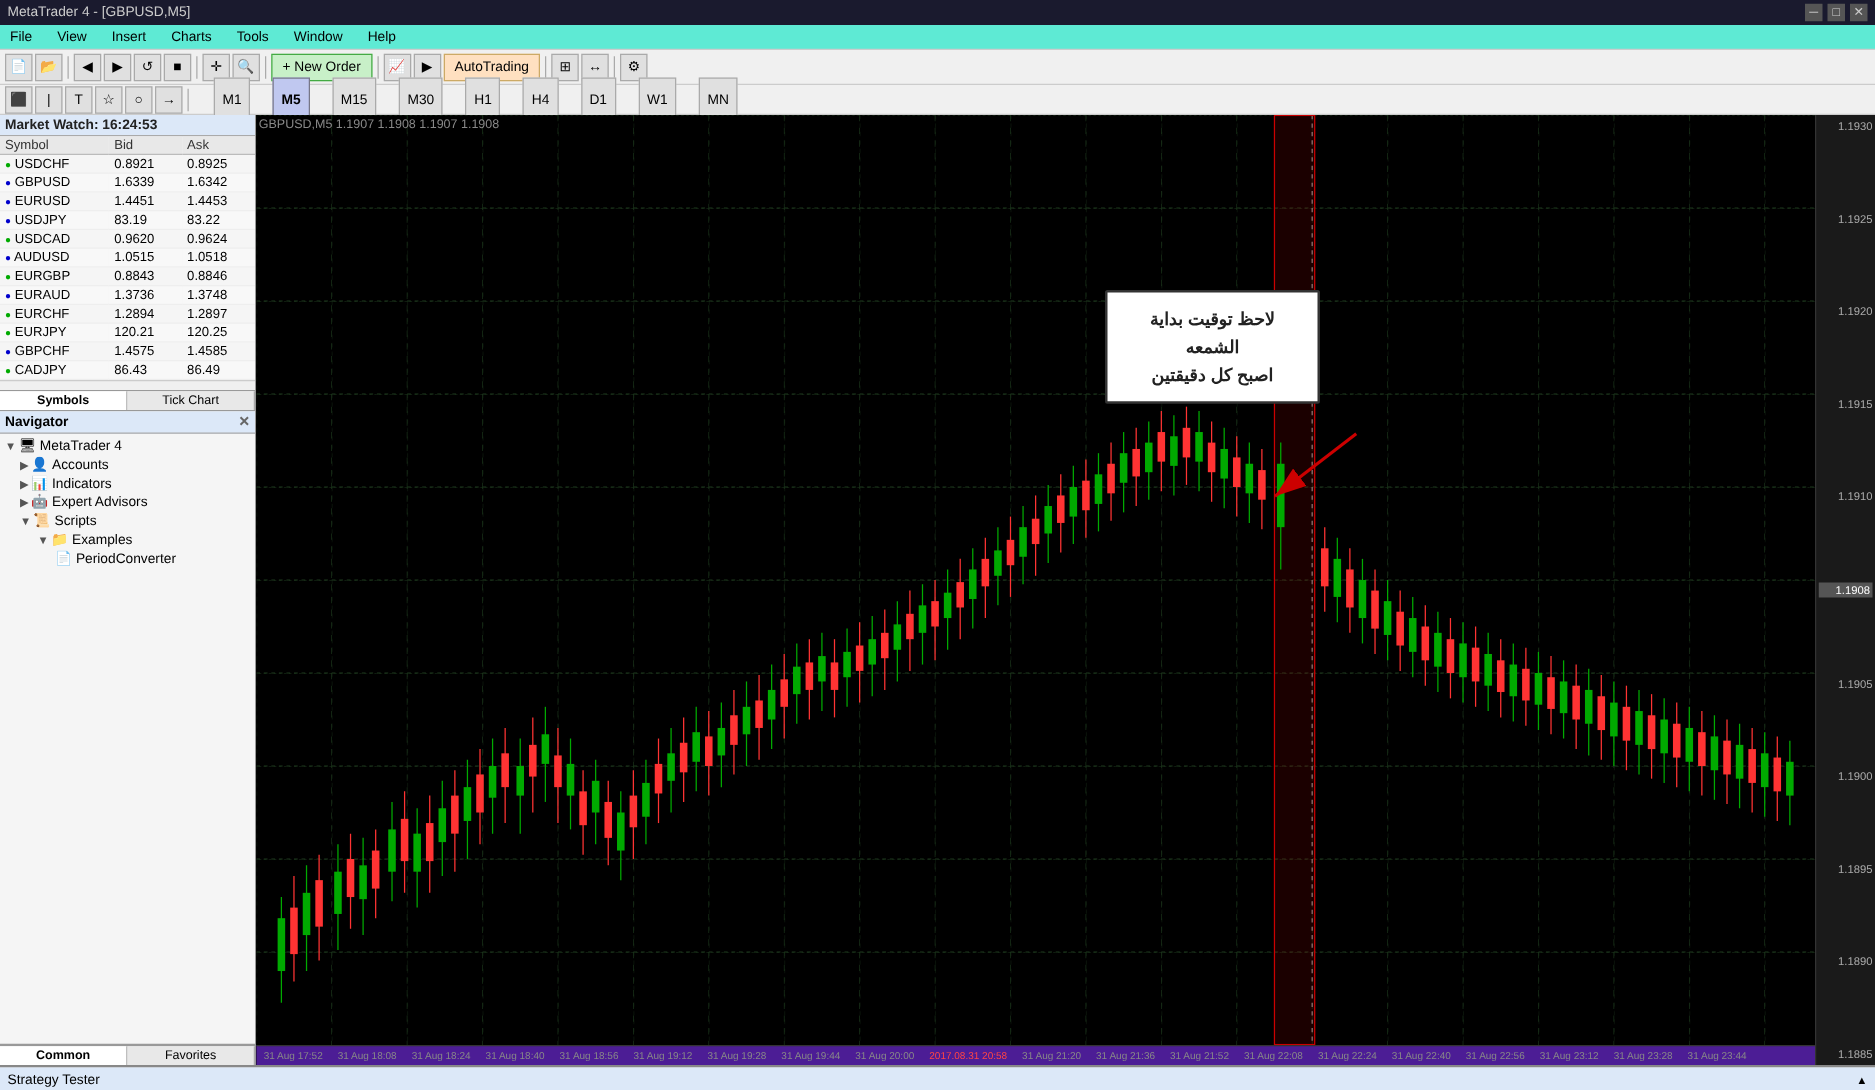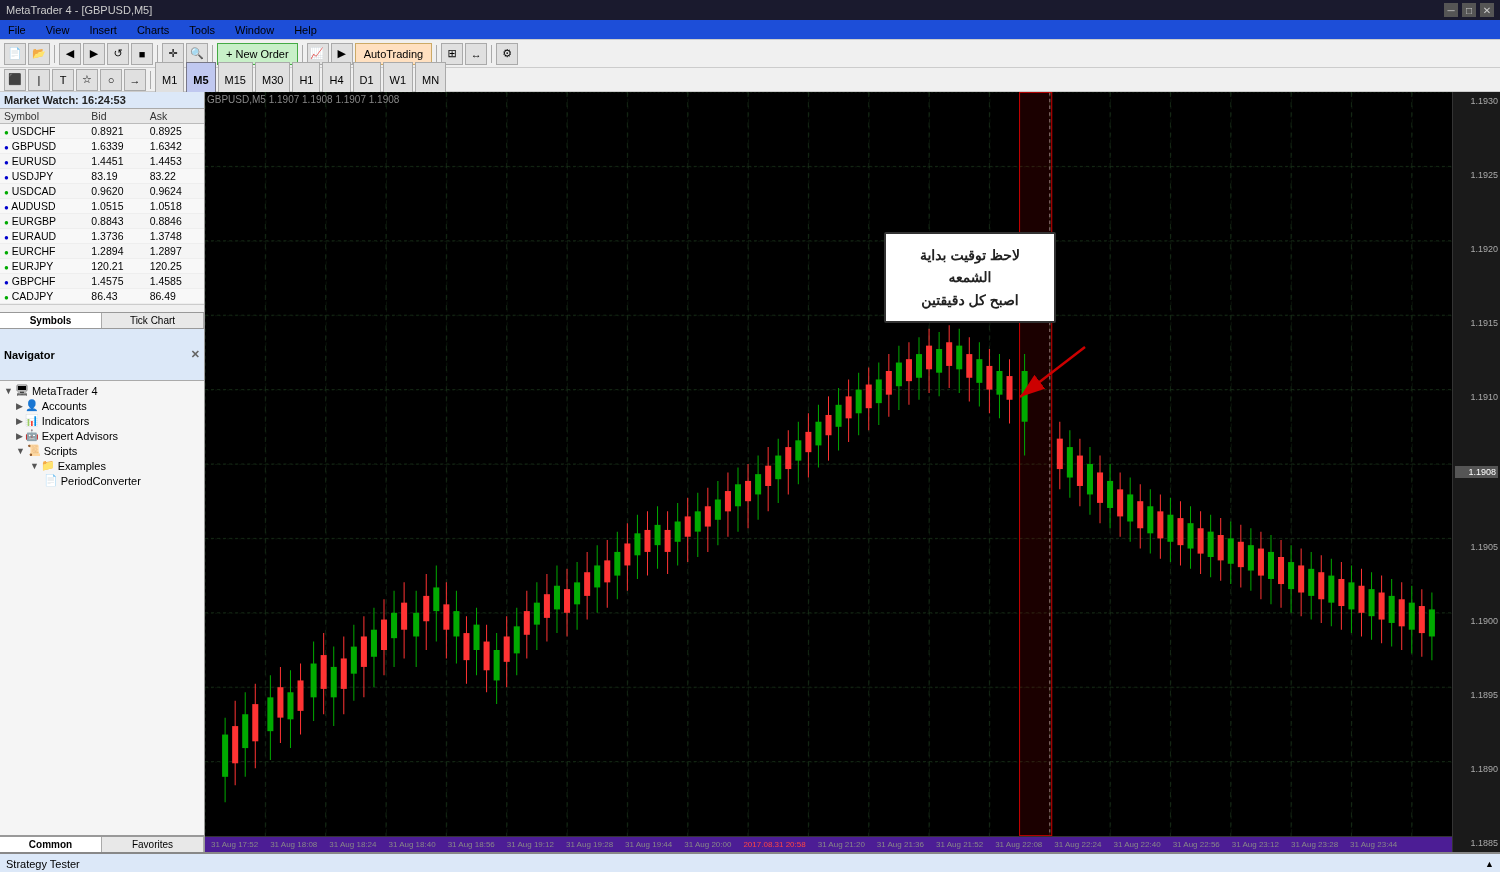--- a/index.html
+++ b/index.html
@@ -4,34 +4,34 @@
   <style>
     * { margin: 0; padding: 0; box-sizing: border-box; }
     body { width: 1500px; height: 872px; background: #2b2b2b; font-family: 'Segoe UI', Tahoma, Arial, sans-serif; font-size: 11px; color: #000; overflow: hidden; }
 
     
     #titlebar { display: flex; align-items: center; justify-content: space-between; background: #1a1a2e; color: #ccc; height: 20px; padding: 0 6px; font-size: 11px; }
     #titlebar .win-controls { display: flex; gap: 4px; }
     #titlebar .win-btn { width: 14px; height: 14px; background: #555; color: #ccc; font-size: 10px; display: flex; align-items: center; justify-content: center; cursor: pointer; }
 
     
-    #menubar { display: flex; align-items: center; background: #1d4ed8; border-bottom: 1px solid #ccc; height: 20px; padding: 0 4px; gap: 12px; }
+    #menubar { display: flex; align-items: center; background: #5eead4; border-bottom: 1px solid #ccc; height: 20px; padding: 0 4px; gap: 12px; }
     #menubar span { font-size: 11px; cursor: pointer; padding: 1px 4px; }
 
     
     .toolbar { display: flex; align-items: center; background: #f0f0f0; border-bottom: 1px solid #ccc; height: 28px; padding: 0 4px; gap: 2px; }
     .tb-btn { width: 22px; height: 22px; background: #e0e0e0; border: 1px solid #aaa; display: flex; align-items: center; justify-content: center; cursor: pointer; font-size: 11px; }
     .tb-separator { width: 1px; height: 18px; background: #aaa; margin: 0 2px; }
     .tb-btn-wide { height: 22px; padding: 0 8px; background: #e0e0e0; border: 1px solid #aaa; display: flex; align-items: center; justify-content: center; cursor: pointer; font-size: 11px; gap: 3px; white-space: nowrap; }
     .tb-btn-wide.green-btn { background: #c8f0c8; border-color: #4a4; }
     .tb-btn-wide.orange-btn { background: #ffe0c0; border-color: #ca6; }
 
     
     .toolbar2 { display: flex; align-items: center; background: #f0f0f0; border-bottom: 1px solid #ccc; height: 24px; padding: 0 4px; gap: 2px; }
-    .tb2-btn { height: 36px; padding: 0 6px; background: #e0e0e0; border: 1px solid #aaa; display: flex; align-items: center; justify-content: center; cursor: pointer; font-size: 11px; }
+    .tb2-btn { height: 36px; padding: 0 6px; background: #e0e0e0; border: 1px solid #aaa; display: flex; align-items: center; justify-content: center; cursor: pointer; font-size: 11px; margin-left: 16px; }
     .tb2-btn.active { background: #c0c8f0; border-color: #778; font-weight: bold; }
 
     
     #main-area { display: flex; height: calc(872px - 20px - 20px - 28px - 24px - 20px); }
 
     
     #left-panel { width: 205px; display: flex; flex-direction: column; background: #f5f5f5; border-right: 1px solid #999; }
 
     
     #market-watch { flex: 0 0 auto; border-bottom: 1px solid #999; }
@@ -42,21 +42,21 @@
     #mw-table td { padding: 1px 4px; border-bottom: 1px solid #eee; }
     #mw-table tr:nth-child(even) { background: #f8f8f8; }
     .mw-symbol { color: #000; font-weight: 500; }
     .mw-bid { color: #000; }
     .mw-ask { color: #000; }
     .mw-tab { flex: 1; text-align: center; padding: 2px 22px; font-size: 10px; cursor: pointer; background: #e8e8e8; border-right: 1px solid #aaa; }
     .mw-tab.active { background: #fff; font-weight: bold; }
 
     
     #navigator { flex: 1; border-bottom: 1px solid #999; overflow: hidden; }
-    #nav-header { background: #dce8f8; border-bottom: 1px solid #aaa; padding: 19px 4px; display: flex; align-items: center; justify-content: space-between; font-size: 11px; font-weight: bold; }
+    #nav-header { background: #dce8f8; border-bottom: 1px solid #aaa; padding: 2px 4px; display: flex; align-items: center; justify-content: space-between; font-size: 11px; font-weight: bold; }
     .nav-close { cursor: pointer; font-size: 11px; color: #666; }
     #nav-tree { padding: 2px 0; font-size: 11px; }
     .nav-item { display: flex; align-items: center; padding: 1px 4px; cursor: pointer; }
     .nav-arrow { margin-right: 2px; font-size: 9px; color: #555; }
     .nav-icon { margin-right: 3px; font-size: 11px; }
     .nav-sub { padding-left: 16px; }
     .nav-sub2 { padding-left: 30px; }
 
     
     #chart-area { flex: 1; display: flex; flex-direction: column; background: #000; position: relative; }

